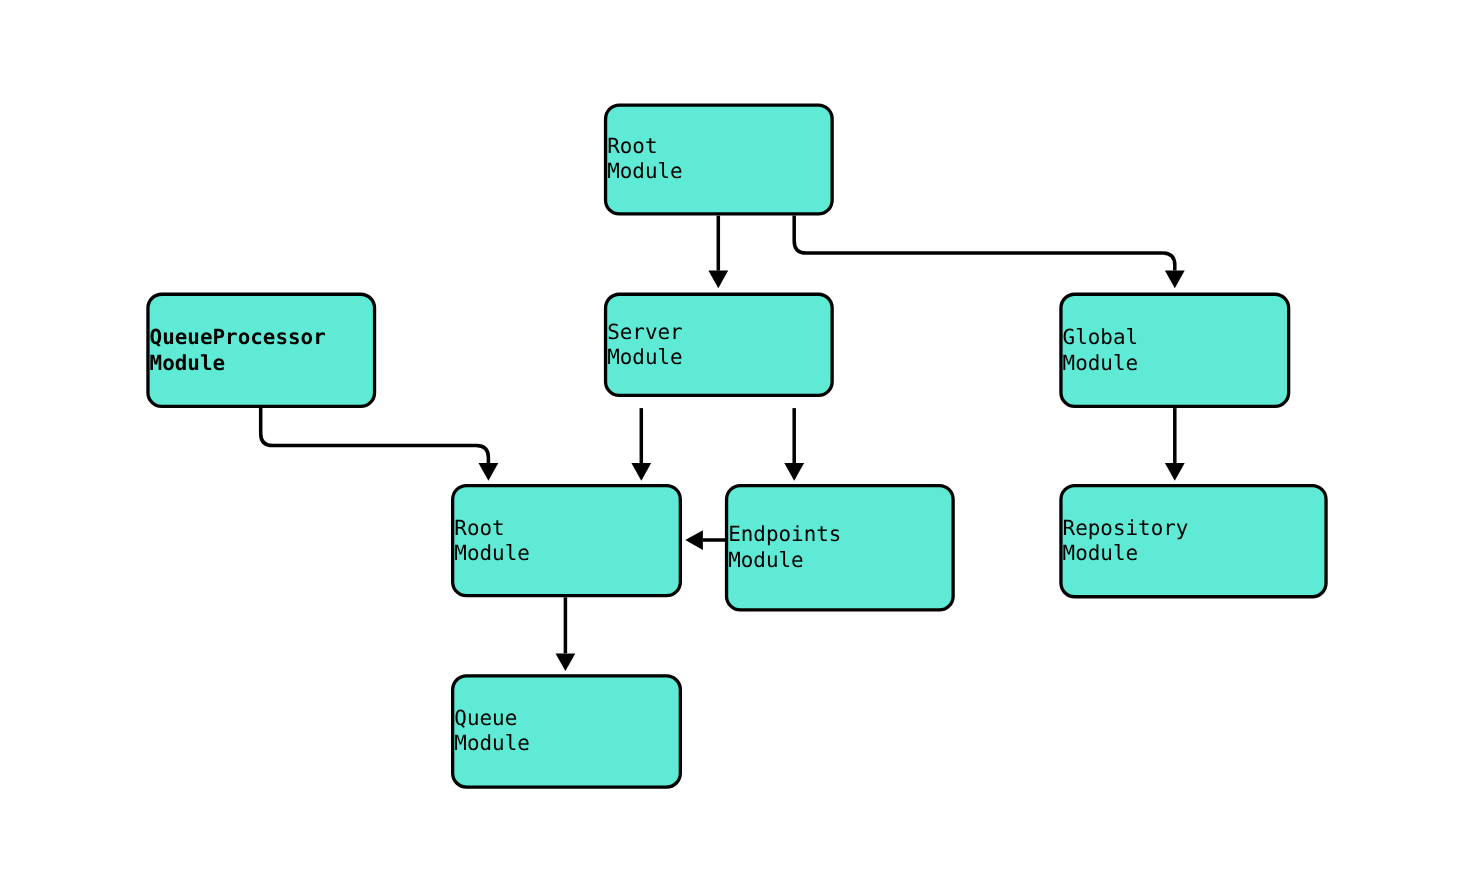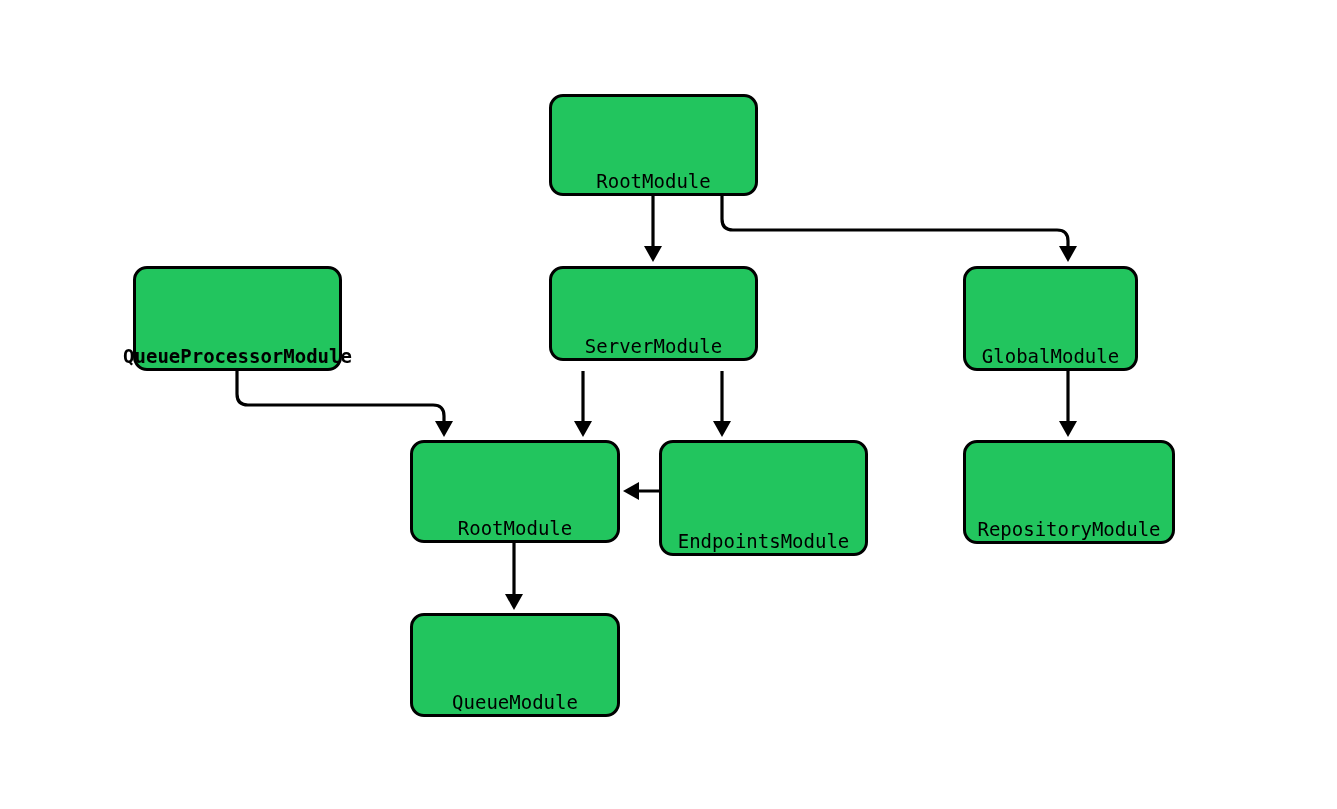--- a/index.html
+++ b/index.html
@@ -24,24 +24,24 @@
     left: 0;
     top: 0;
     width: 1337px;
     height: 809px;
   }
   .node {
     position: absolute;
     box-sizing: border-box;
     border: 3px solid #000000;
     border-radius: 14px;
-    background: #22c55e;
+    background: #5eead4;
     display: flex;
-    flex-direction: row;
-    align-items: flex-end;
+    flex-direction: column;
+    align-items: flex-start;
     justify-content: center;
     z-index: 2;
   }
   .node-label {
     font-family: "DejaVu Sans Mono", "Liberation Mono", monospace;
     font-size: 19px;
     line-height: 23px;
     color: #000000;
     text-align: center;
     white-space: pre;
@@ -109,36 +109,36 @@
   <div class="node" id="node-queueprocessor" style="left: 133px; top: 266px; width: 209px; height: 105px; font-weight: bold;">
     <div class="node-label">QueueProcessor</div>
     <div class="node-label">Module</div>
   </div>
 
   <div class="node" id="node-server" style="left: 549px; top: 266px; width: 209px; height: 95px;">
     <div class="node-label">Server</div>
     <div class="node-label">Module</div>
   </div>
 
-  <div class="node" id="node-global" style="left: 963px; top: 266px; width: 175px; height: 105px;">
+  <div class="node" id="node-global" style="left: 963px; top: 266px; width: 210px; height: 105px;">
     <div class="node-label">Global</div>
     <div class="node-label">Module</div>
   </div>
 
   <div class="node" id="node-core" style="left: 410px; top: 440px; width: 210px; height: 103px;">
     <div class="node-label">Root</div>
     <div class="node-label">Module</div>
   </div>
 
   <div class="node" id="node-endpoints" style="left: 659px; top: 440px; width: 209px; height: 116px;">
     <div class="node-label">Endpoints</div>
     <div class="node-label">Module</div>
   </div>
 
-  <div class="node" id="node-repository" style="left: 963px; top: 440px; width: 212px; height: 104px;">
+  <div class="node" id="node-repository" style="left: 963px; top: 440px; width: 244px; height: 104px;">
     <div class="node-label">Repository</div>
     <div class="node-label">Module</div>
   </div>
 
   <div class="node" id="node-queue" style="left: 410px; top: 613px; width: 210px; height: 104px;">
     <div class="node-label">Queue</div>
     <div class="node-label">Module</div>
   </div>
 
 </div>

